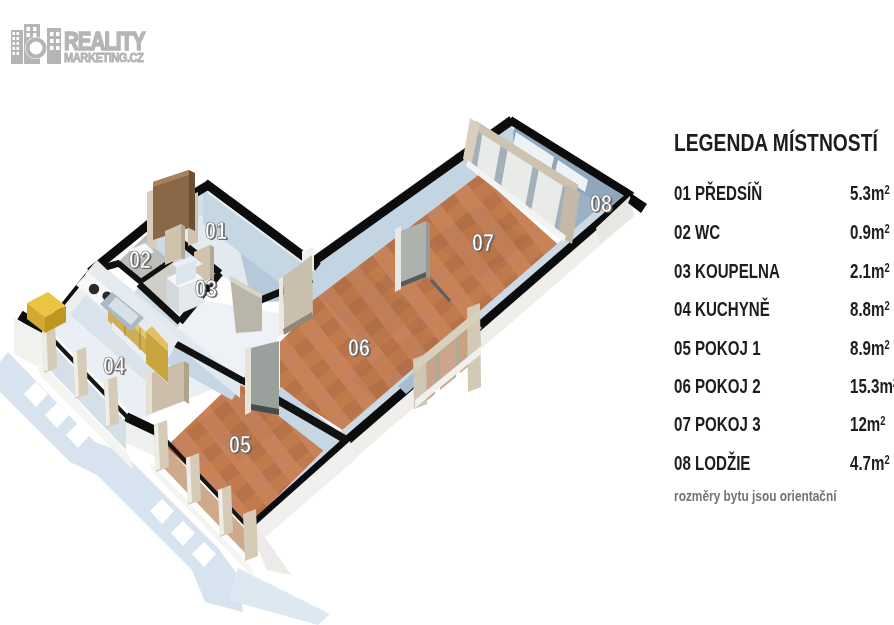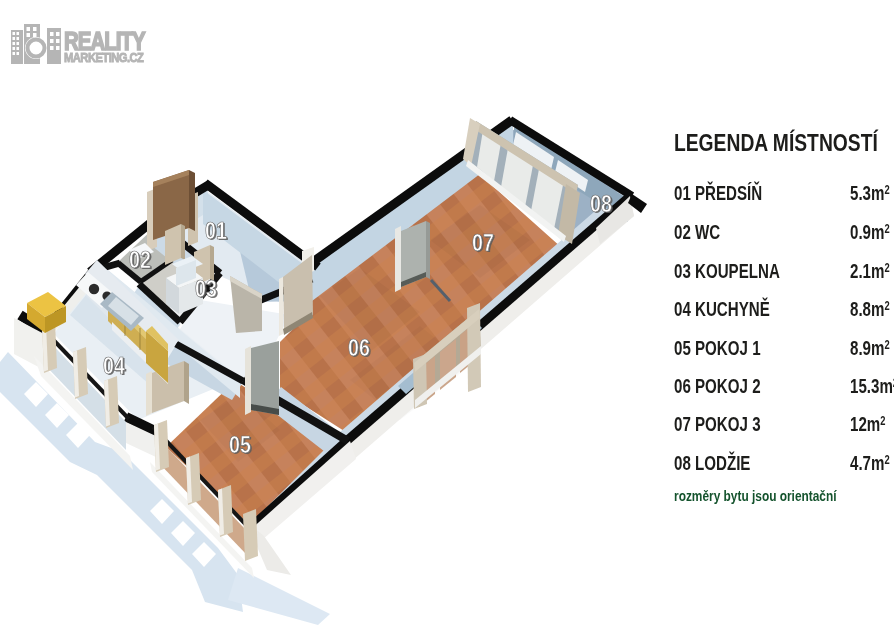--- a/index.html
+++ b/index.html
@@ -3,21 +3,21 @@
 <meta charset="utf-8">
 <style>
   html,body{margin:0;padding:0;background:#ffffff;width:894px;height:625px;overflow:hidden;}
   body{font-family:"Liberation Sans", sans-serif;}
   .cond{display:inline-block;transform:scaleX(0.82);transform-origin:0 50%;white-space:nowrap;}
   .legend{position:absolute;left:674px;top:0;width:220px;color:#1d1d1b;}
   .lg-h{position:absolute;left:0;top:130px;font-size:23.5px;font-weight:bold;letter-spacing:0px;}
   .lg-row{position:absolute;left:0;width:220px;font-size:21px;font-weight:bold;text-decoration:underline;}
   .lg-row .cond{transform:scaleX(0.72);}
   .lg-a{position:absolute;left:164px;top:0;margin-left:12px;}
-  .lg-f{position:absolute;left:0;top:488px;font-size:14.5px;font-weight:bold;color:#14532d;}
+  .lg-f{position:absolute;left:0;top:488px;font-size:14.5px;font-weight:bold;color:#737373;}
   sup{font-size:13px;vertical-align:6px;}
 </style>
 </head>
 <body>
 <svg width="894" height="625" viewBox="0 0 894 625" style="position:absolute;left:0;top:0">
 <defs>
 
   <pattern id="tile" width="34" height="26" patternUnits="userSpaceOnUse" patternTransform="rotate(-38 0 0)">
     <rect width="34" height="26" fill="#be784c"></rect>
     <rect x="0" y="0" width="17" height="13" fill="#c98255"></rect>

